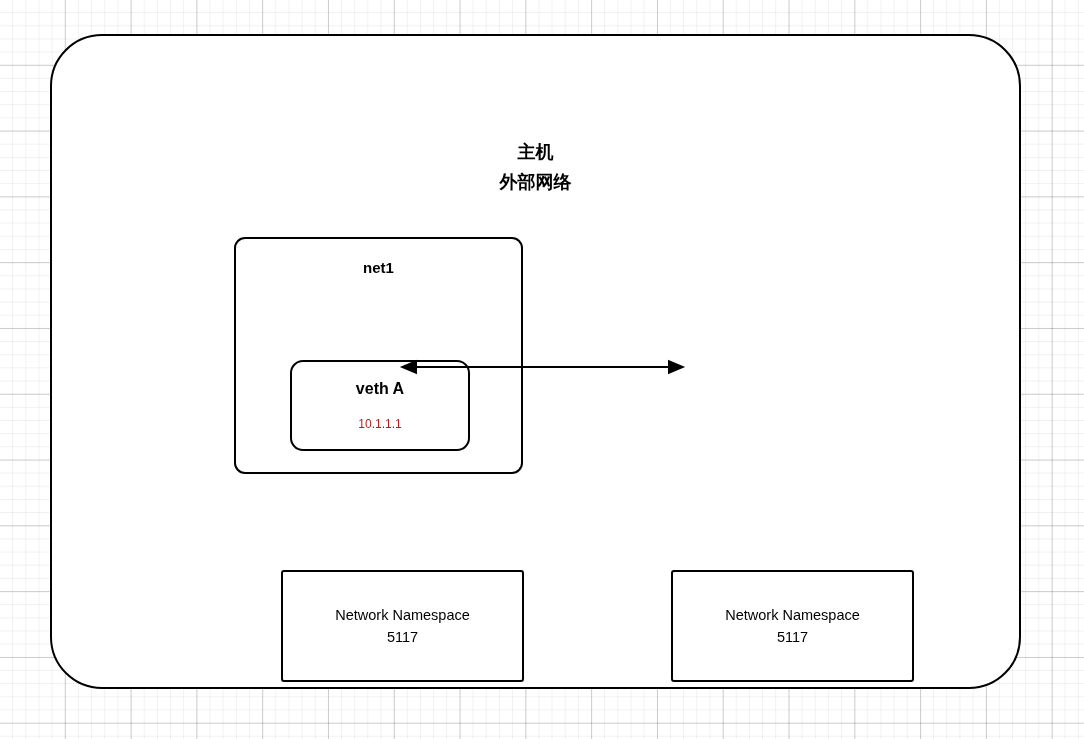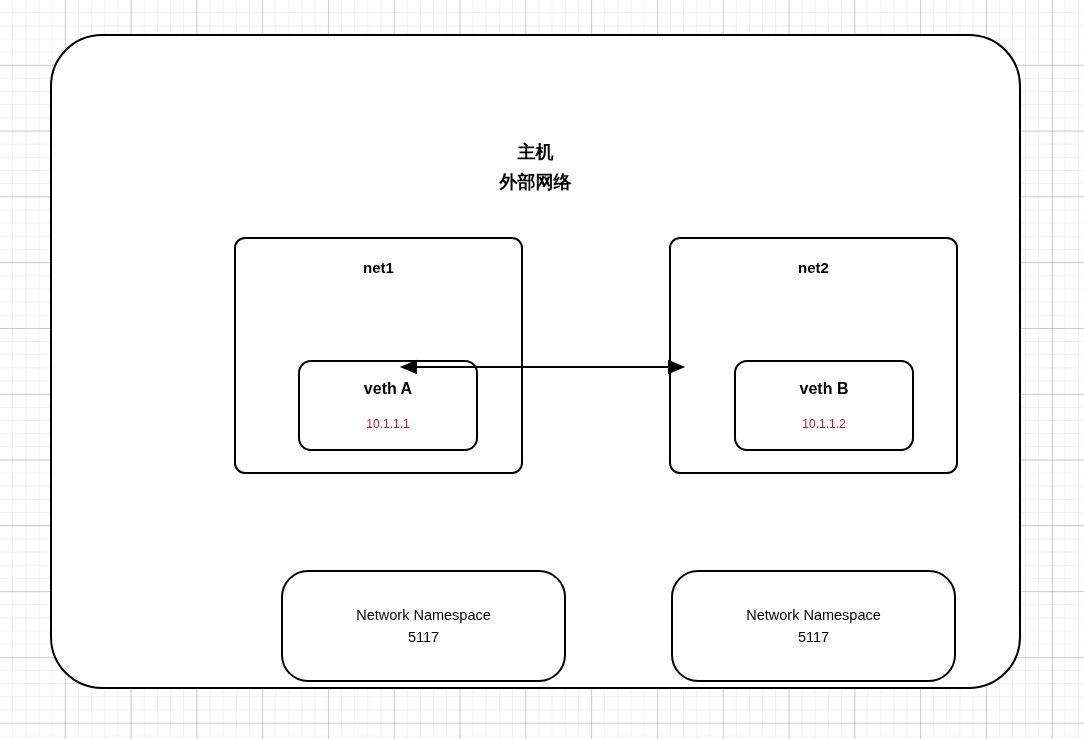--- a/index.html
+++ b/index.html
@@ -78,40 +78,39 @@
     background: #ffffff;
     border: 2px solid #000000;
     border-radius: 13px;
     width: 180px;
     height: 91px;
     top: 121px;
     display: flex;
     flex-direction: column;
     align-items: center;
     justify-content: center;
-    margin-left: 8px;
   }
   #vethA-box { left: 54px; }
   #vethB-box { left: 55px; }
   .veth-name {
     font-size: 16px;
     font-weight: bold;
     color: #000000;
     line-height: 20px;
     margin-bottom: 16px;
   }
   .veth-ip {
     font-size: 12px;
     font-weight: normal;
     color: #b91c1c;
     line-height: 18px;
   }
   .ns-box {
-    border-radius: 27px;
-    width: 285px;
+    border-radius: 3px;
+    width: 243px;
     height: 112px;
     top: 534px;
     display: flex;
     align-items: center;
     justify-content: center;
   }
   #ns1-box { left: 229px; }
   #ns2-box { left: 619px; }
   .ns-text {
     text-align: center;
@@ -141,27 +140,20 @@
 外部网络</div>
 
     <div class="box net-box" id="net1-box">
       <div class="net-label">net1</div>
       <div class="veth-box" id="vethA-box">
         <div class="veth-name">veth A</div>
         <div class="veth-ip">10.1.1.1</div>
       </div>
     </div>
 
-    <div class="box net-box" id="net2-box">
-      <div class="net-label">net2</div>
-      <div class="veth-box" id="vethB-box">
-        <div class="veth-name">veth B</div>
-        <div class="veth-ip">10.1.1.2</div>
-      </div>
-    </div>
 
     <div class="box ns-box" id="ns1-box">
       <div class="ns-text">Network Namespace
 5117</div>
     </div>
 
     <div class="box ns-box" id="ns2-box">
       <div class="ns-text">Network Namespace
 5117</div>
     </div>

